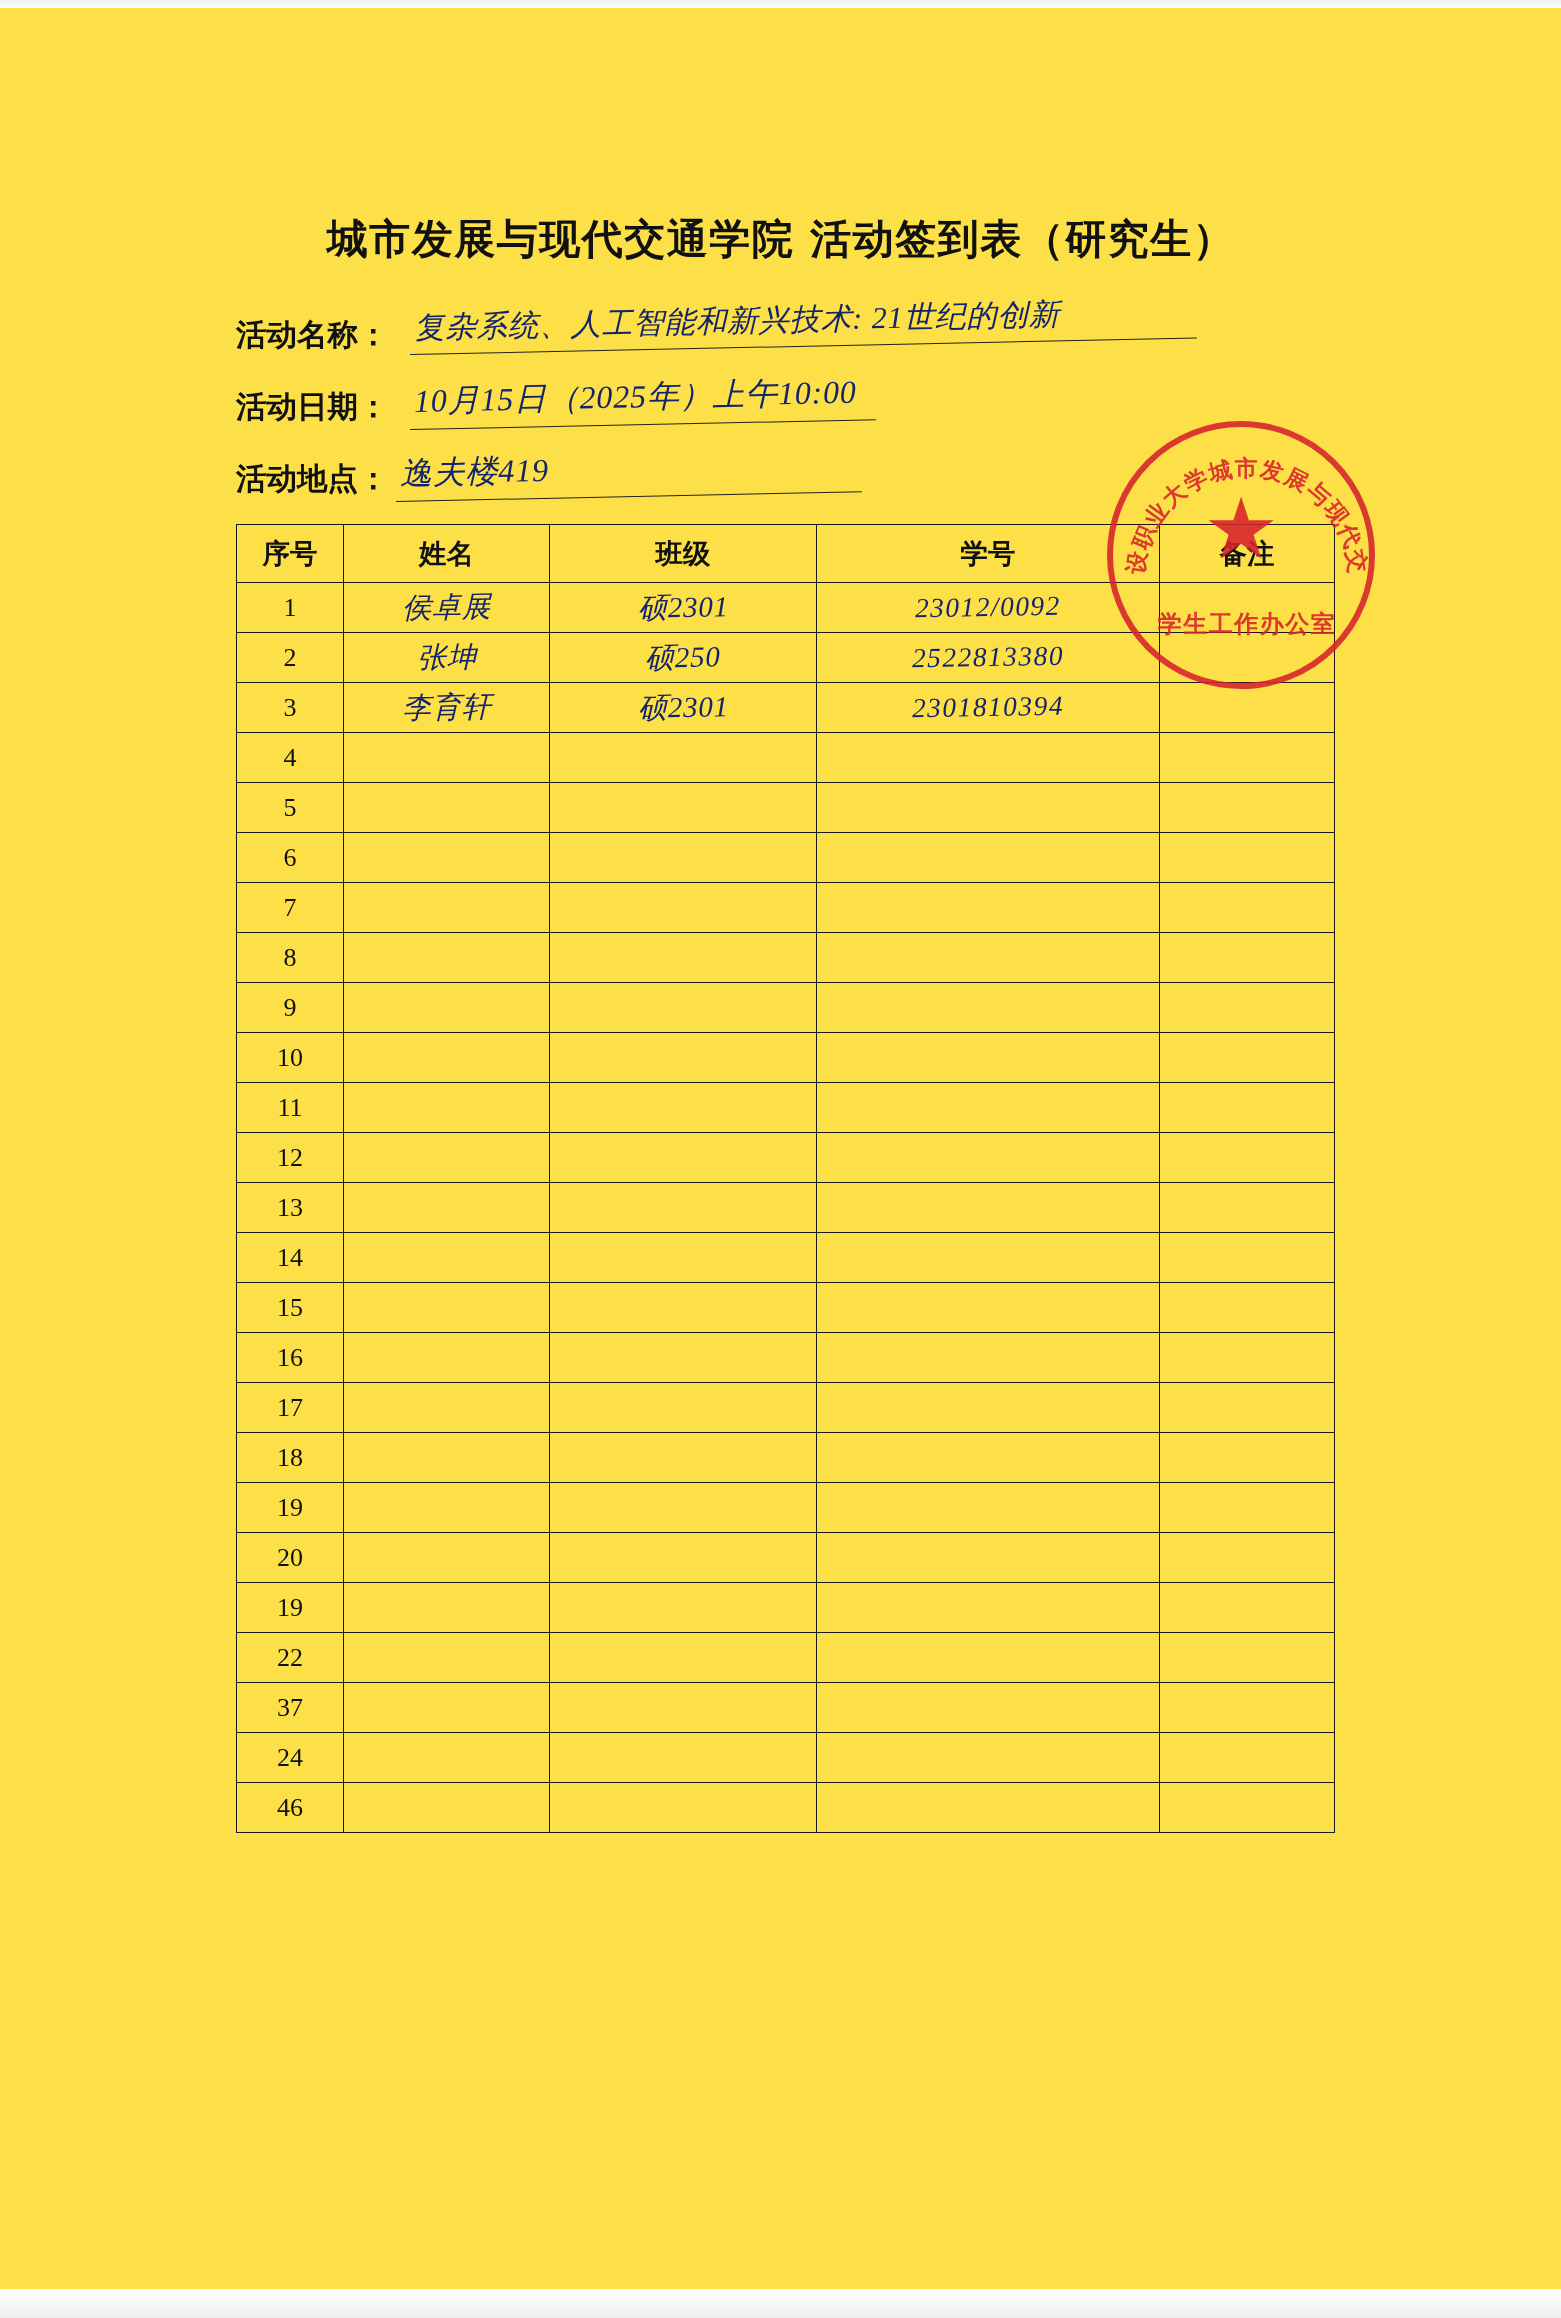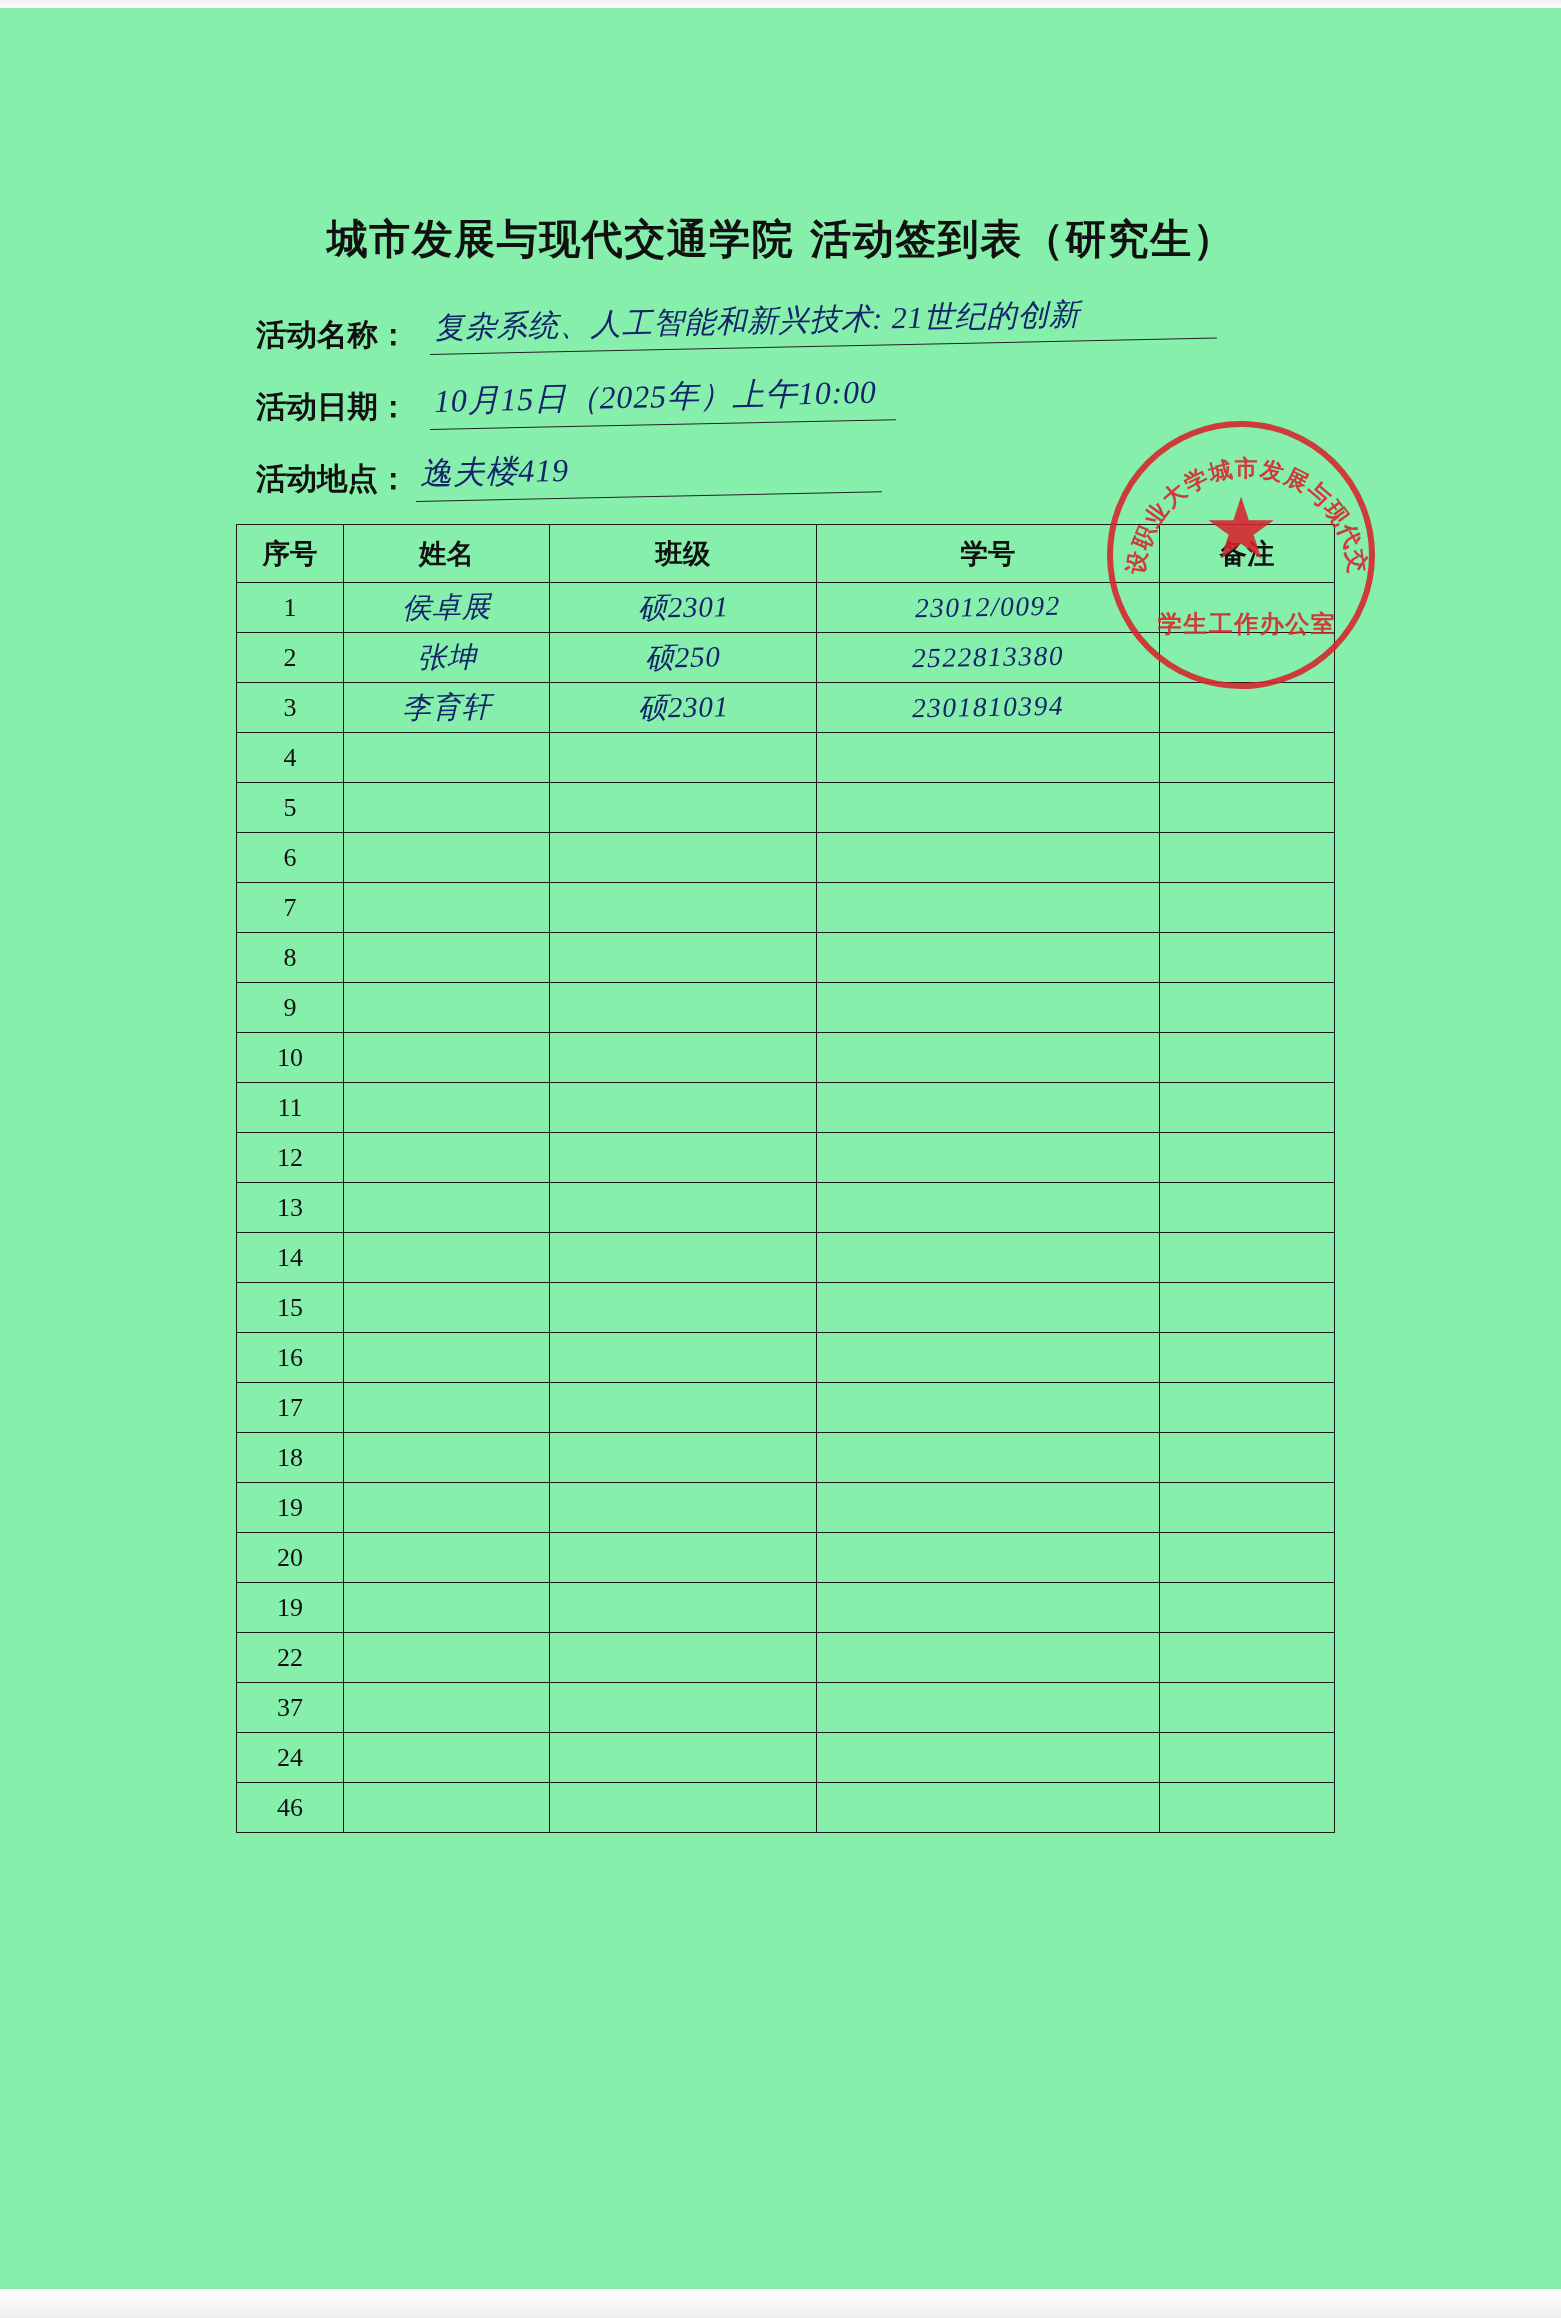--- a/index.html
+++ b/index.html
@@ -12,21 +12,21 @@
     height: 2319px;
     font-family: "Liberation Serif", serif;
     color: #111111;
     position: relative;
     overflow: hidden;
   }
   .page {
     position: relative;
     width: 1562px;
     height: 2319px;
-    background: #86efac;
+    background: #fde047;
     box-sizing: border-box;
   }
   
   .scan-edge-top {
     position: absolute;
     left: 0; top: 0; width: 1562px; height: 7.6px;
     background: linear-gradient(to bottom, #f0f0f0, #ffffff);
   }
   .scan-edge-bottom {
     position: absolute;
@@ -48,21 +48,20 @@
 
   .field-block {
     position: absolute;
     left: 236px;
     top: 309px;
     width: 1144px;
   }
   .field-row {
     position: relative;
     height: 72px;
-    margin-left: 20px;
   }
   .field-label {
     position: absolute;
     left: 0;
     top: 6.1px;
     font-size: 30.5px;
     font-weight: bold;
     font-family: "DejaVu Sans", "Liberation Sans", sans-serif;
     white-space: nowrap;
   }

